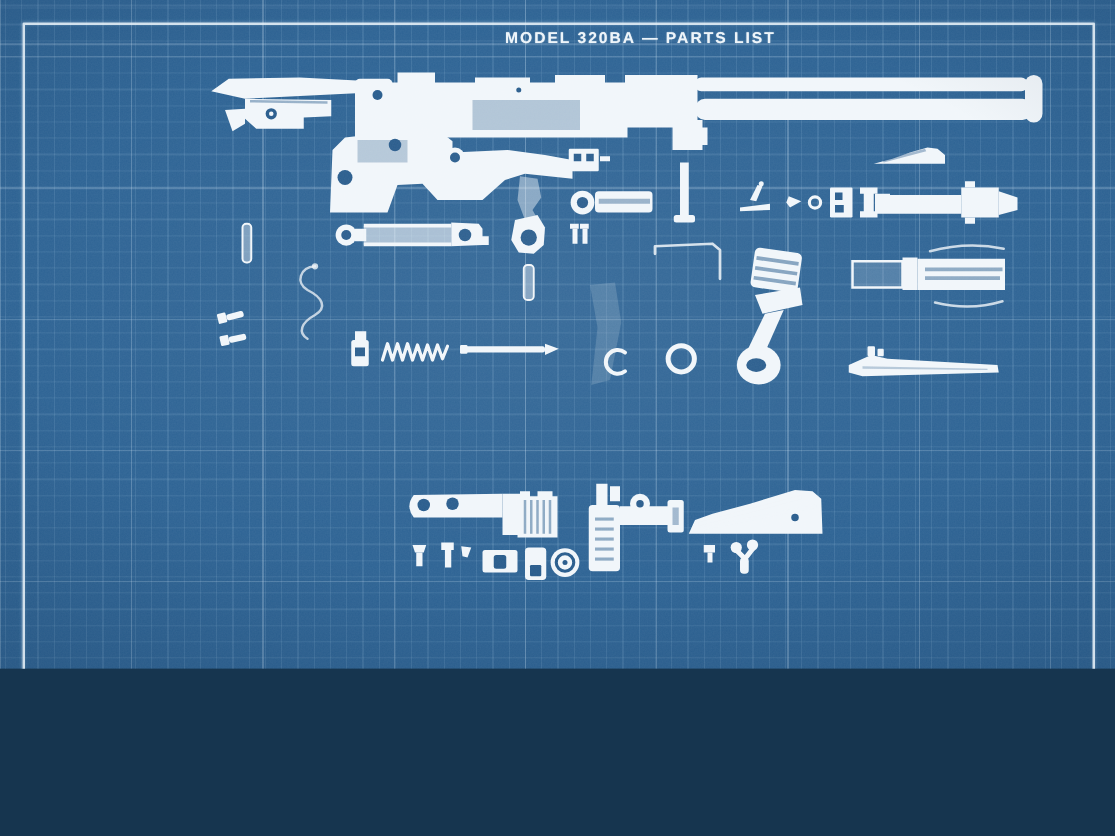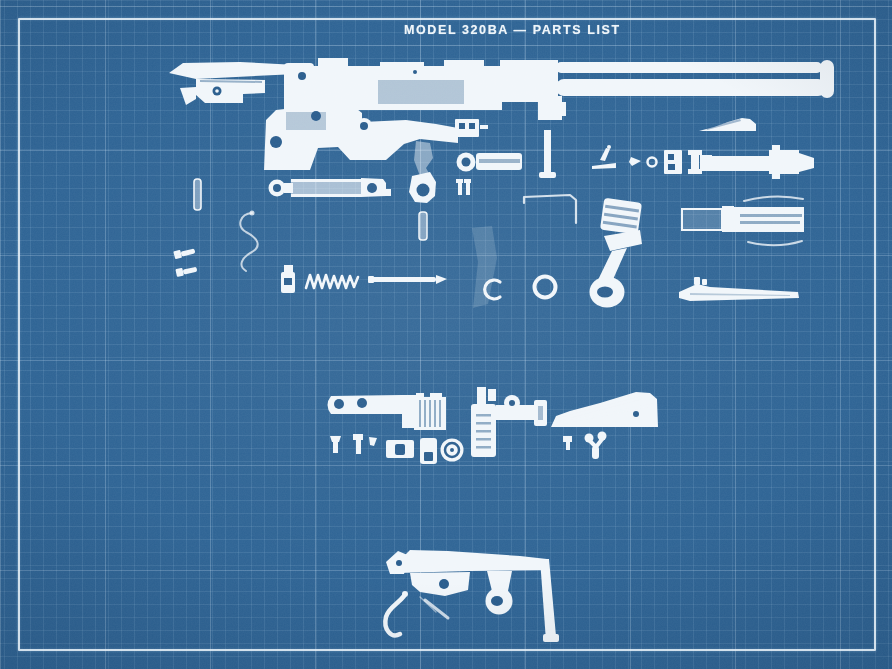--- a/index.html
+++ b/index.html
@@ -1,18 +1,18 @@
 <!DOCTYPE html>
 <html><head>
 <meta charset="utf-8">
 <style>
   html,body{margin:0;padding:0;background:#16354f;}
   #stage{
     position:relative;
-    width:892px;height:669px;
+    width:892px;height:535px;
     overflow:hidden;
     font-family:"Liberation Sans", sans-serif;
   }
   .grid{
     position:absolute;inset:0;
     background-color:#2d6394;
     background-image:
       repeating-linear-gradient(to right,  rgba(210,230,246,0.26) 0 1px, transparent 1px 105px),
       repeating-linear-gradient(to bottom, rgba(210,230,246,0.24) 0 1px, transparent 1px 105px),
       repeating-linear-gradient(to right,  rgba(173,208,232,0.13) 0 1px, transparent 1px 13px),

